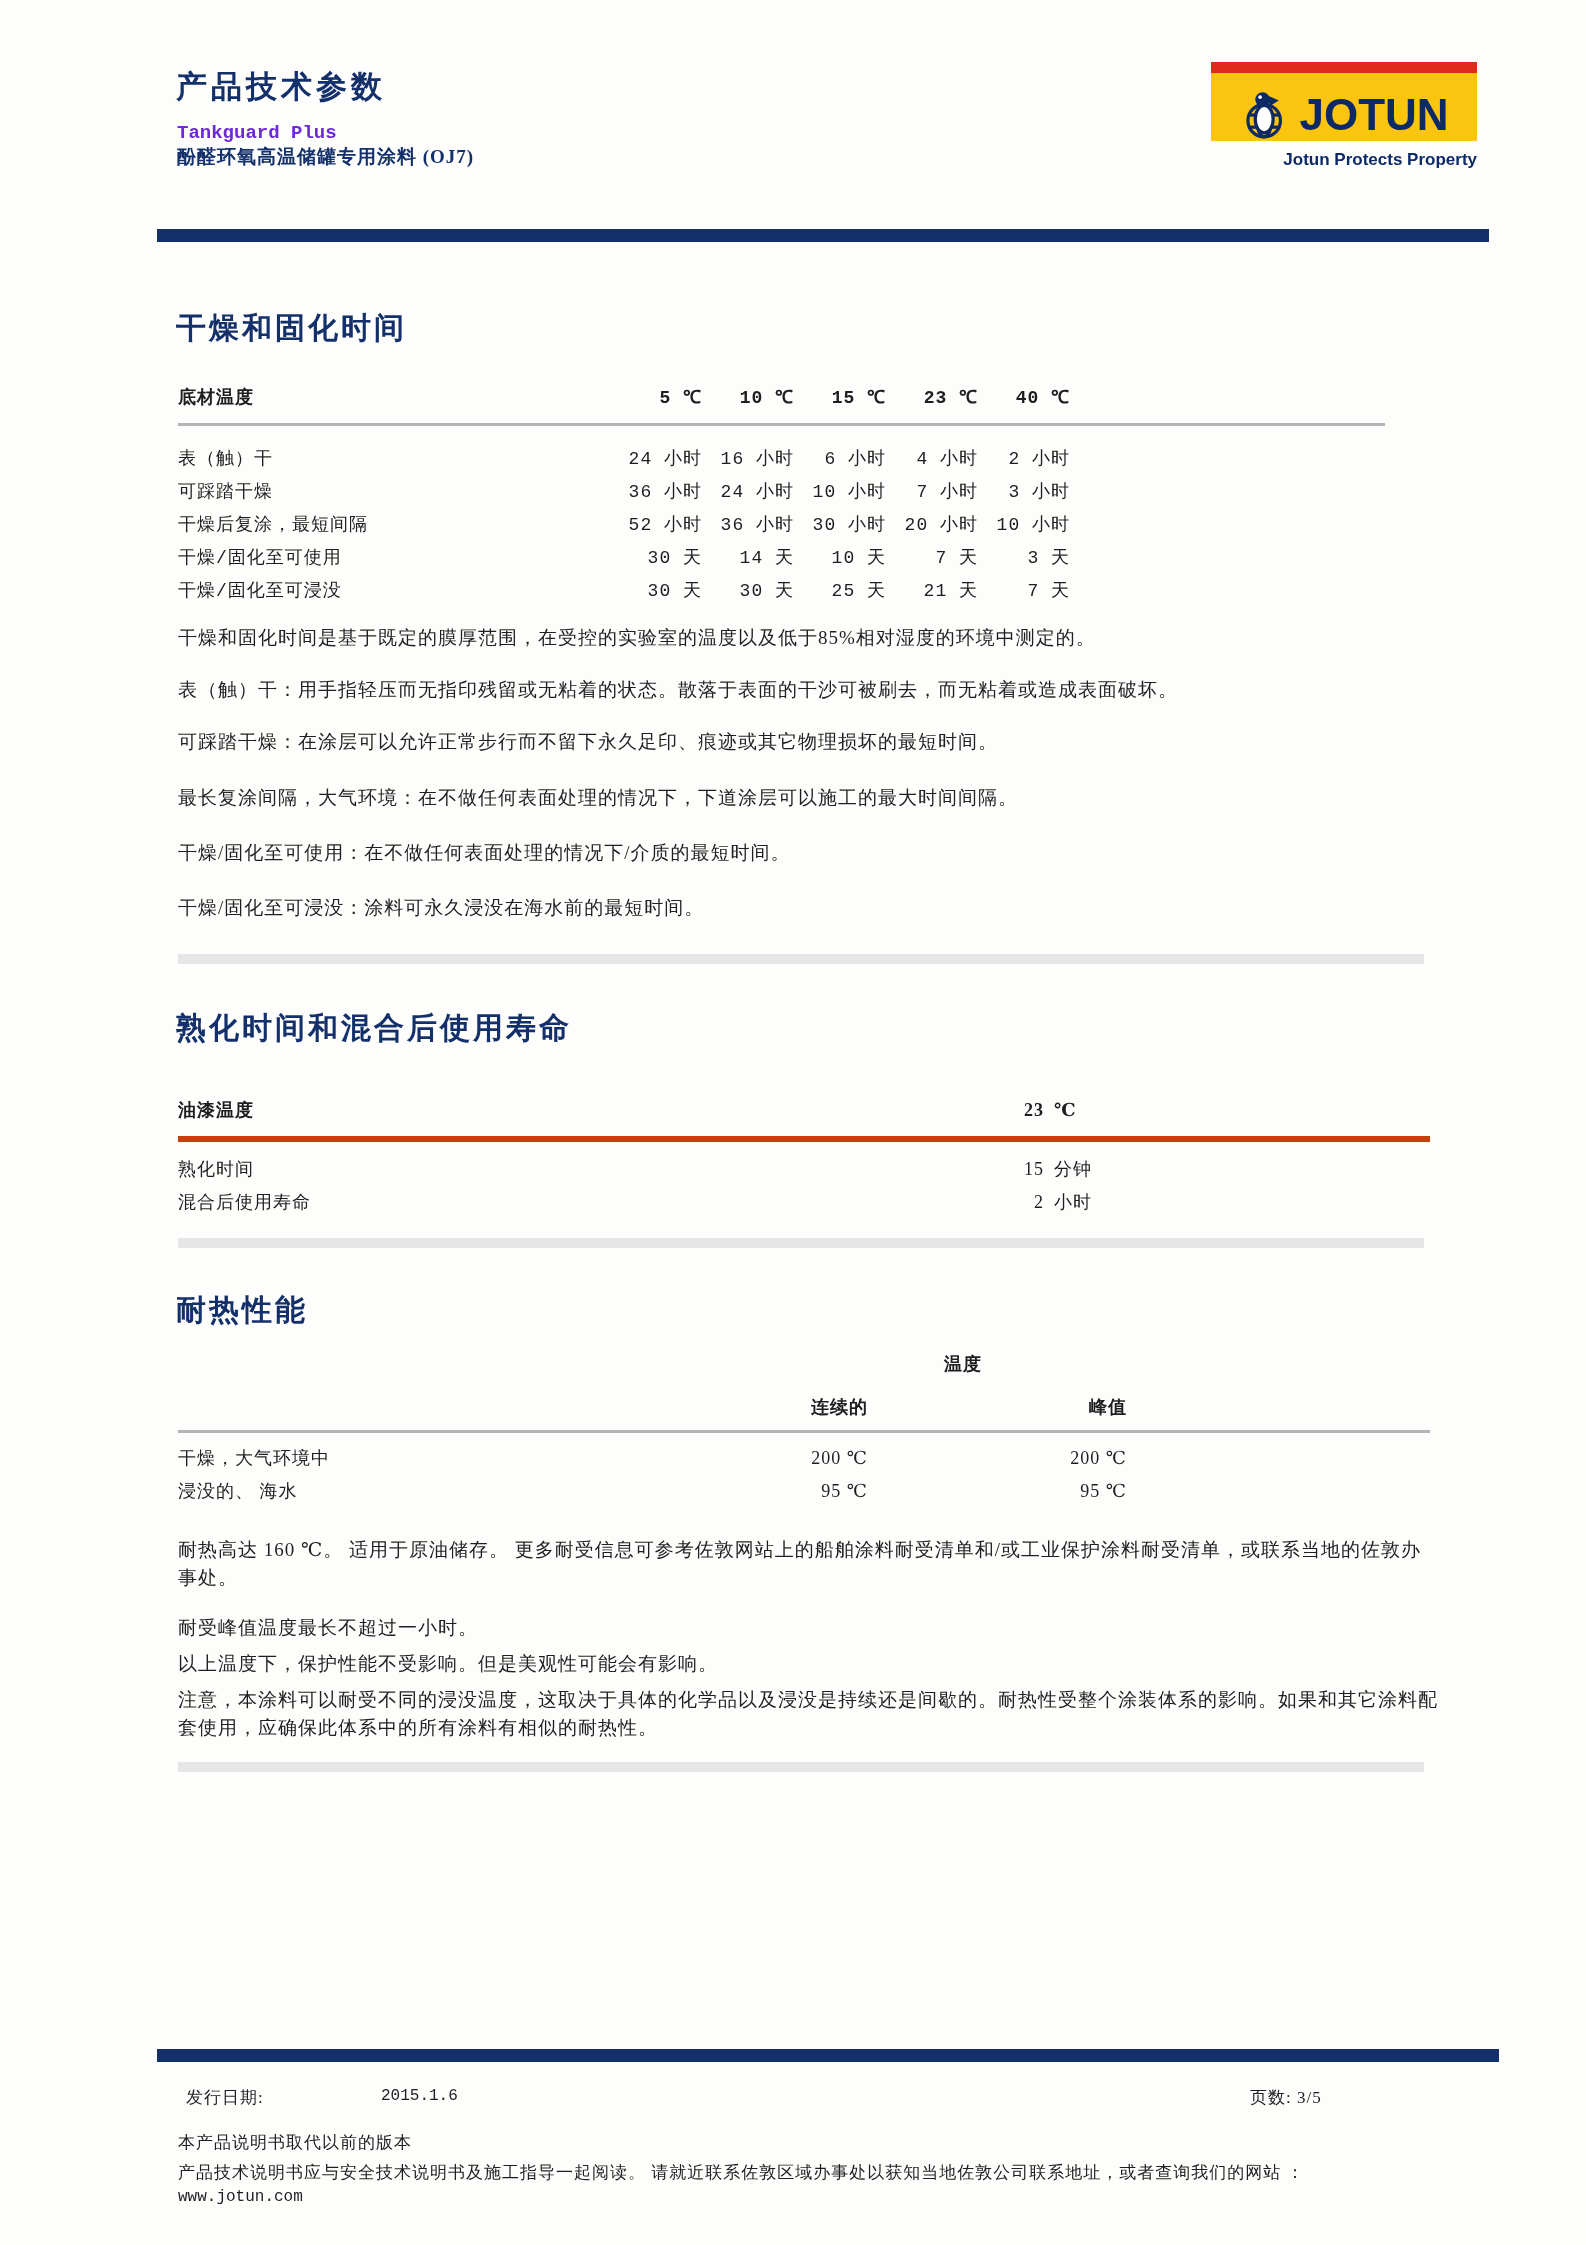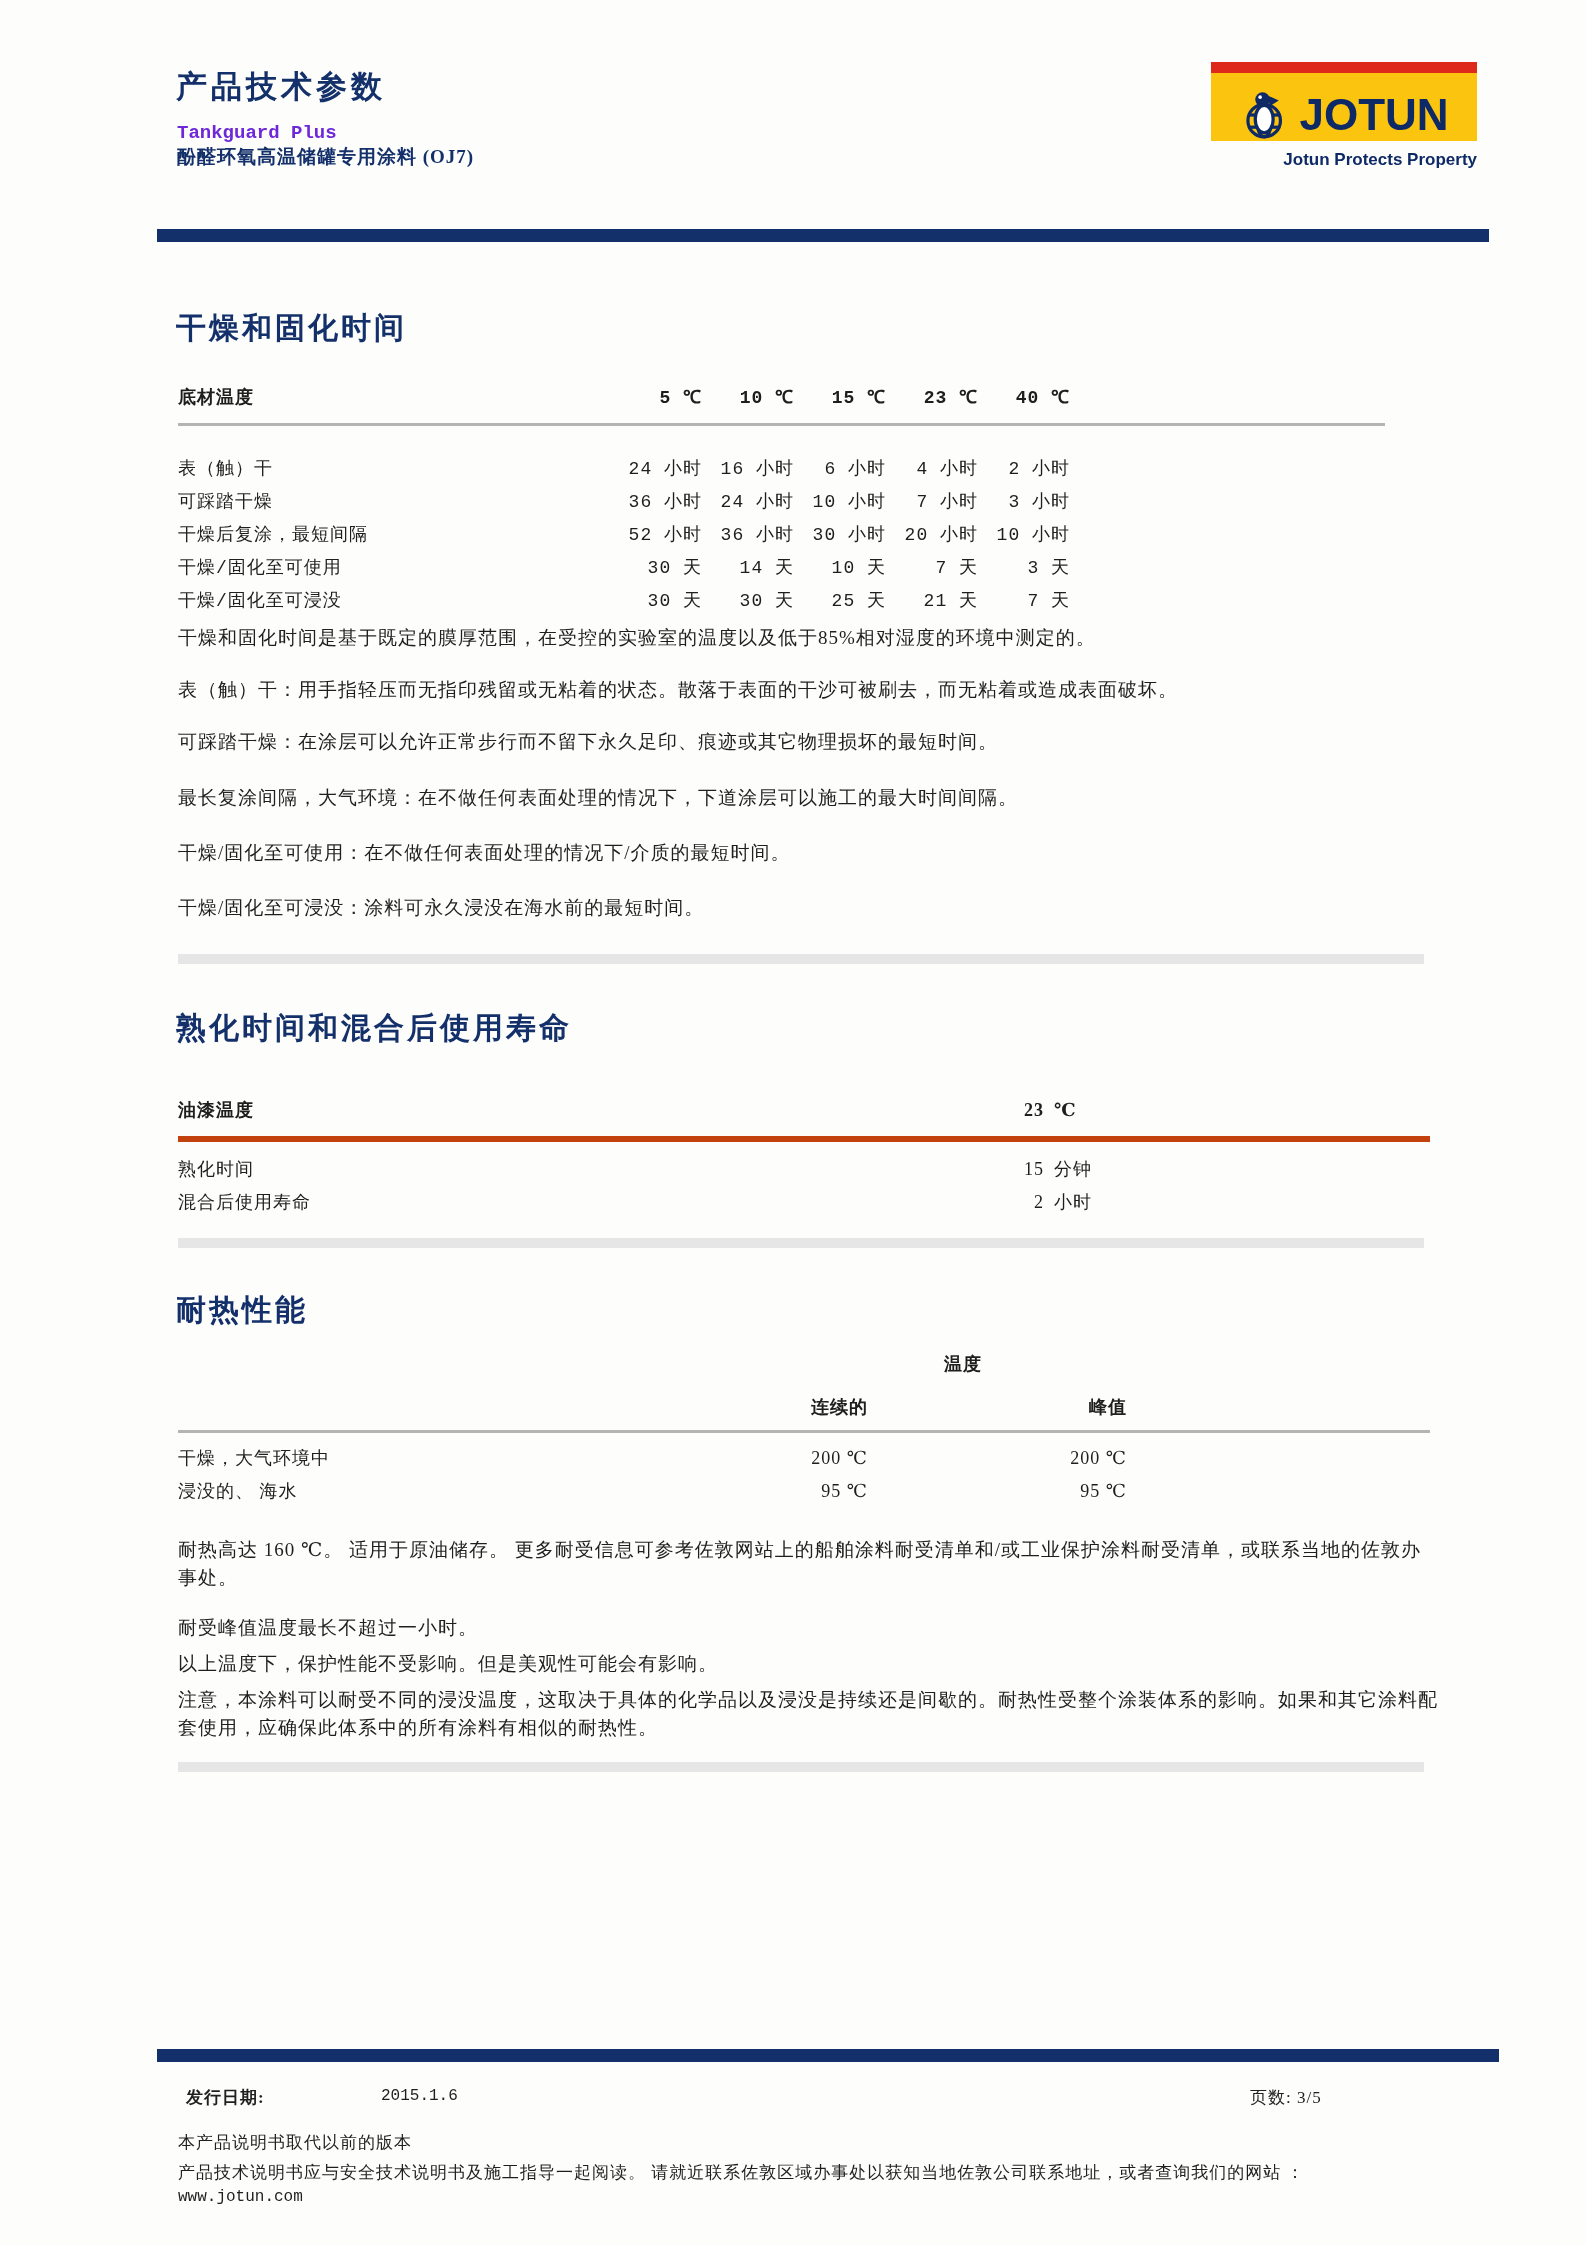--- a/index.html
+++ b/index.html
@@ -34,21 +34,21 @@
   .section-title { position:absolute; left:176px; font-size:30px; font-weight:bold;
                    color:#13306b; letter-spacing:3px; }
   .divider { position:absolute; left:178px; width:1246px; height:10px; background:#e6e6e6; }
 
   
   .table1 { position:absolute; left:178px; top:382px; width:1207px; font-size:18px; letter-spacing:1px; }
   .t1-row { display:grid; grid-template-columns:440px 92px 92px 92px 92px 92px 1fr; line-height:33px;font-family:Liberation Mono, monospace; }
   .t1-row .cell { text-align:right; padding-right:8px; white-space:nowrap; }
   .t1-row .lbl { text-align:left; padding-right:0; }
   .t1-head { font-weight:bold; padding-bottom:8px; border-bottom:3px solid #b5b5b5; }
-  .t1-body { margin-top:27px; }
+  .t1-body { margin-top:17px; }
 
   
   .table2 { position:absolute; left:178px; top:1094px; width:1252px; font-size:18px; letter-spacing:1px; }
   .t2-row { position:relative; line-height:33px; }
   .t2-head { font-weight:bold; padding-bottom:9px; border-bottom:6px solid #c2410c; margin-bottom:11px; }
   .t2-val { position:absolute; left:820px; top:0; width:220px; white-space:nowrap; }
   .vnum { display:inline-block; width:46px; text-align:right; }
   .vunit { margin-left:10px; }
 
   
@@ -210,21 +210,21 @@
 
   <div class="note" style="top:1536px;">耐热高达 160 ℃。 适用于原油储存。 更多耐受信息可参考佐敦网站上的船舶涂料耐受清单和/或工业保护涂料耐受清单，或联系当地的佐敦办事处。</div>
   <div class="note" style="top:1614px;">耐受峰值温度最长不超过一小时。</div>
   <div class="note" style="top:1650px;">以上温度下，保护性能不受影响。但是美观性可能会有影响。</div>
   <div class="note" style="top:1686px;">注意，本涂料可以耐受不同的浸没温度，这取决于具体的化学品以及浸没是持续还是间歇的。耐热性受整个涂装体系的影响。如果和其它涂料配套使用，应确保此体系中的所有涂料有相似的耐热性。</div>
 
   <div class="divider" style="top:1762px;"></div>
 
   <div class="rule-navy rule-bottom"></div>
 
-  <div class="foot-text" style="left:186px; top:2086px;font-weight:bold;">发行日期:</div>
+  <div class="foot-text" style="left:186px; top:2086px;">发行日期:</div>
   <div class="foot-text mono" style="left:381px; top:2087px; font-size:16px;">2015.1.6</div>
   <div class="foot-text" style="left:1250px; top:2086px;">页数: 3/5</div>
 
   <div class="foot-text" style="left:178px; top:2131px;">本产品说明书取代以前的版本</div>
   <div class="foot-text" style="left:178px; top:2161px; width:1300px;">产品技术说明书应与安全技术说明书及施工指导一起阅读。 请就近联系佐敦区域办事处以获知当地佐敦公司联系地址，或者查询我们的网站 ：</div>
   <div class="foot-text mono" style="left:178px; top:2188px; font-size:16px;">www.jotun.com</div>
 
 </div>
 
 </body></html>

